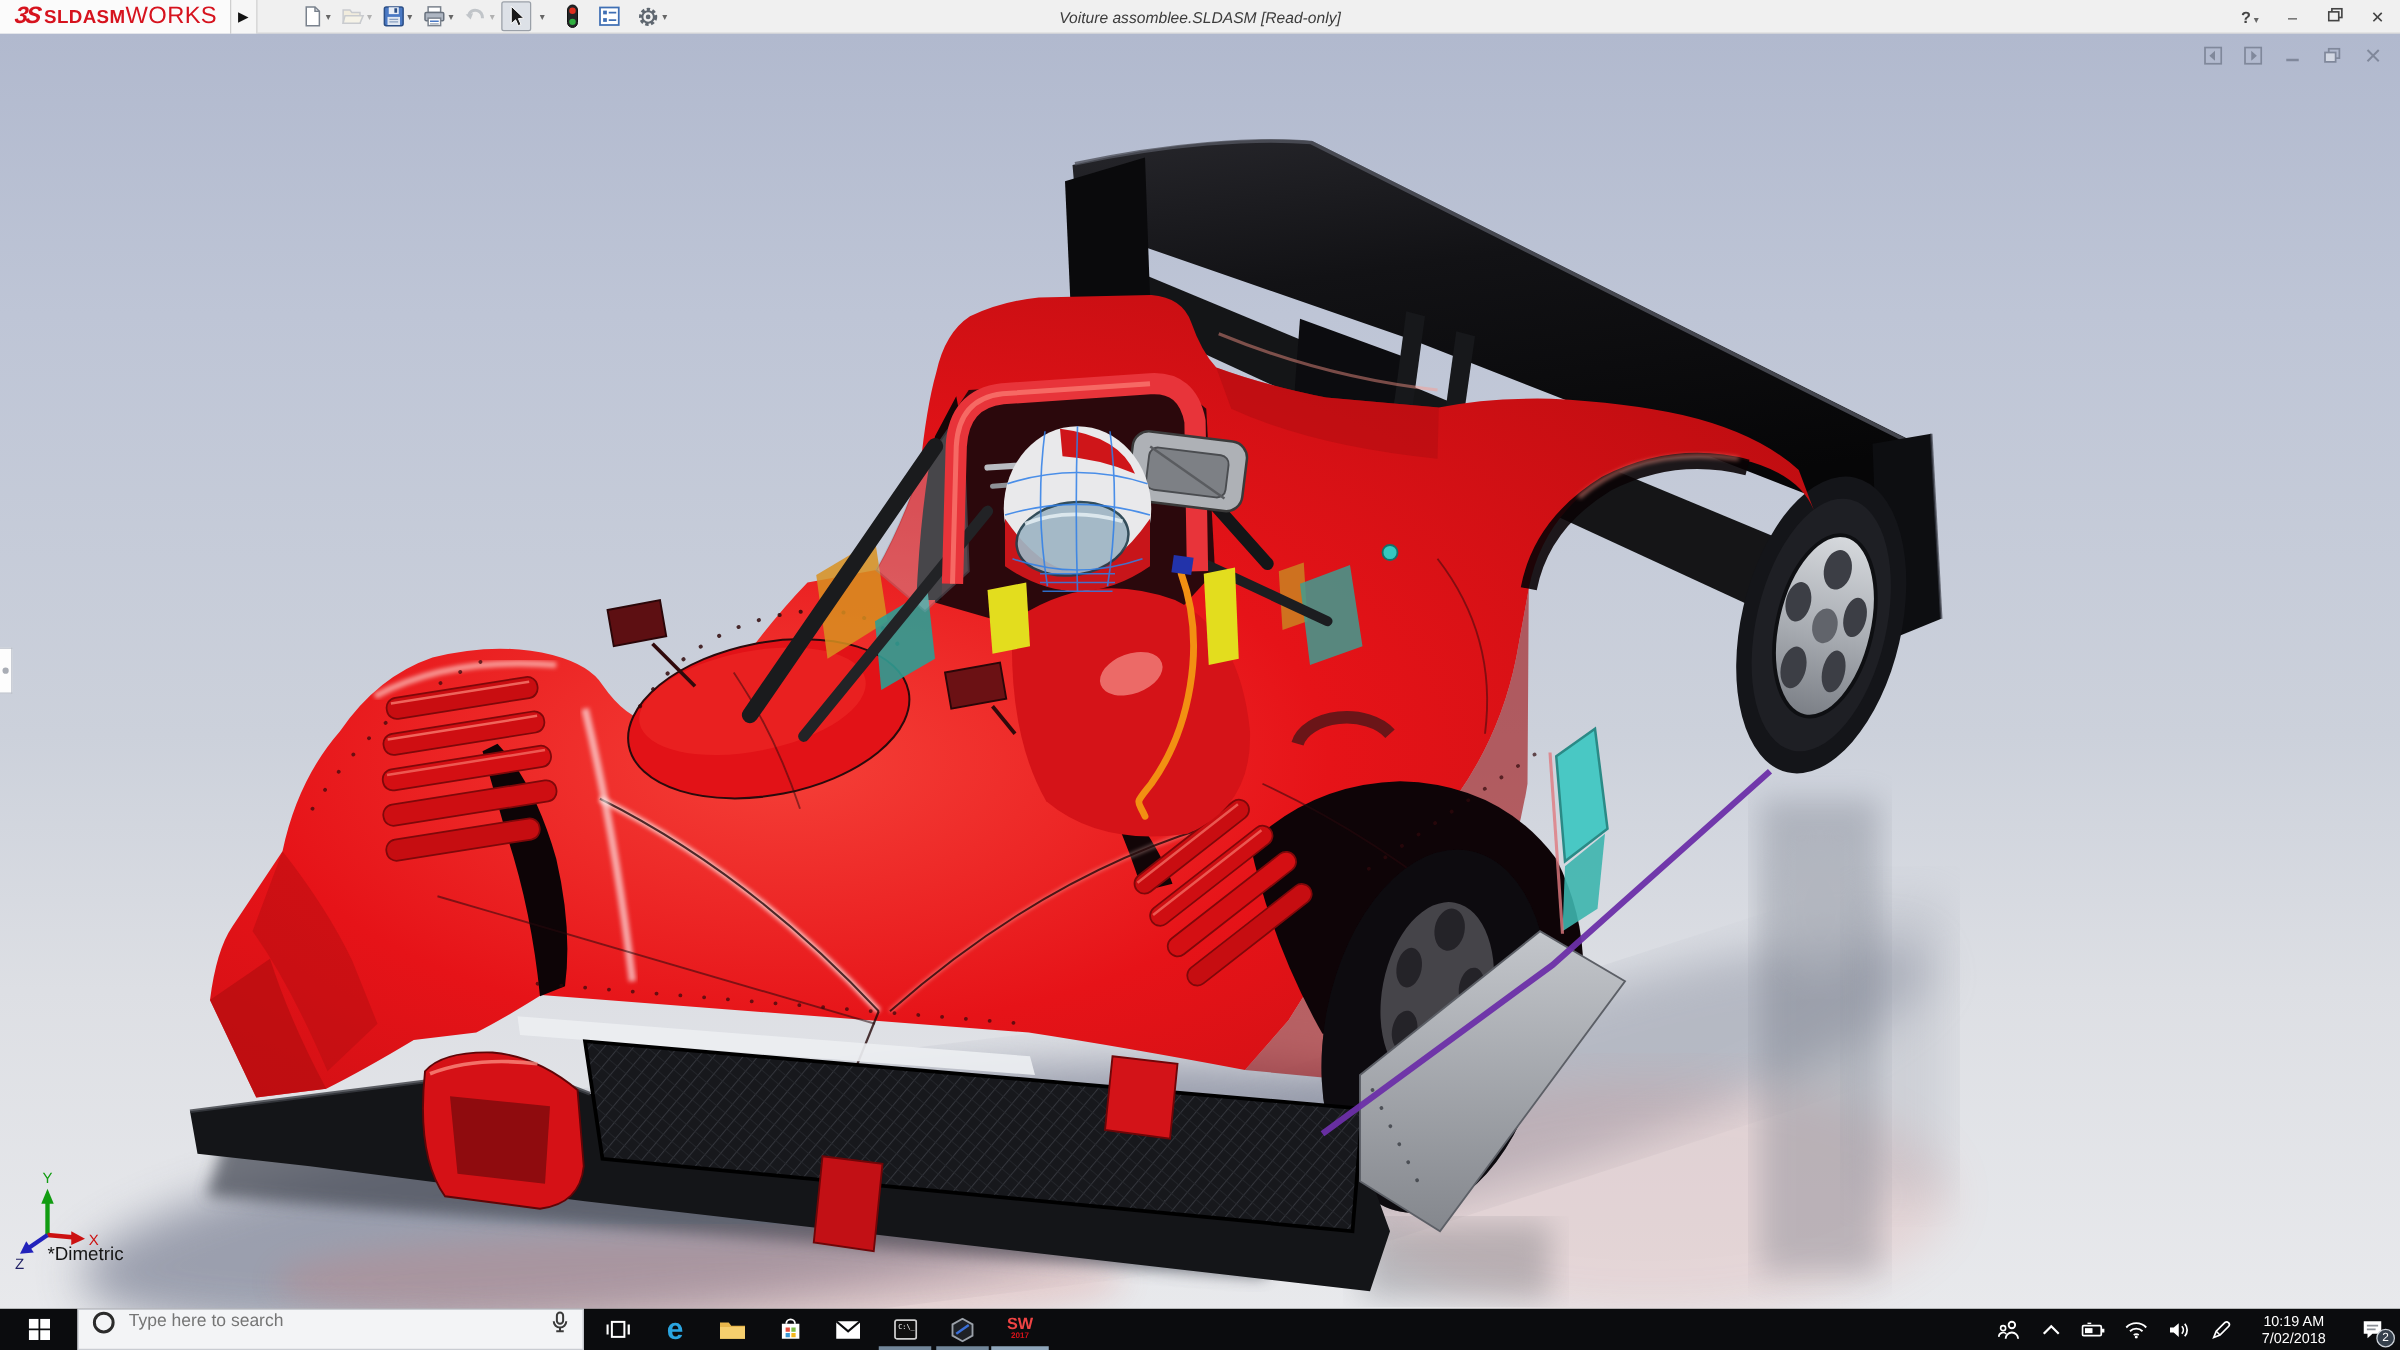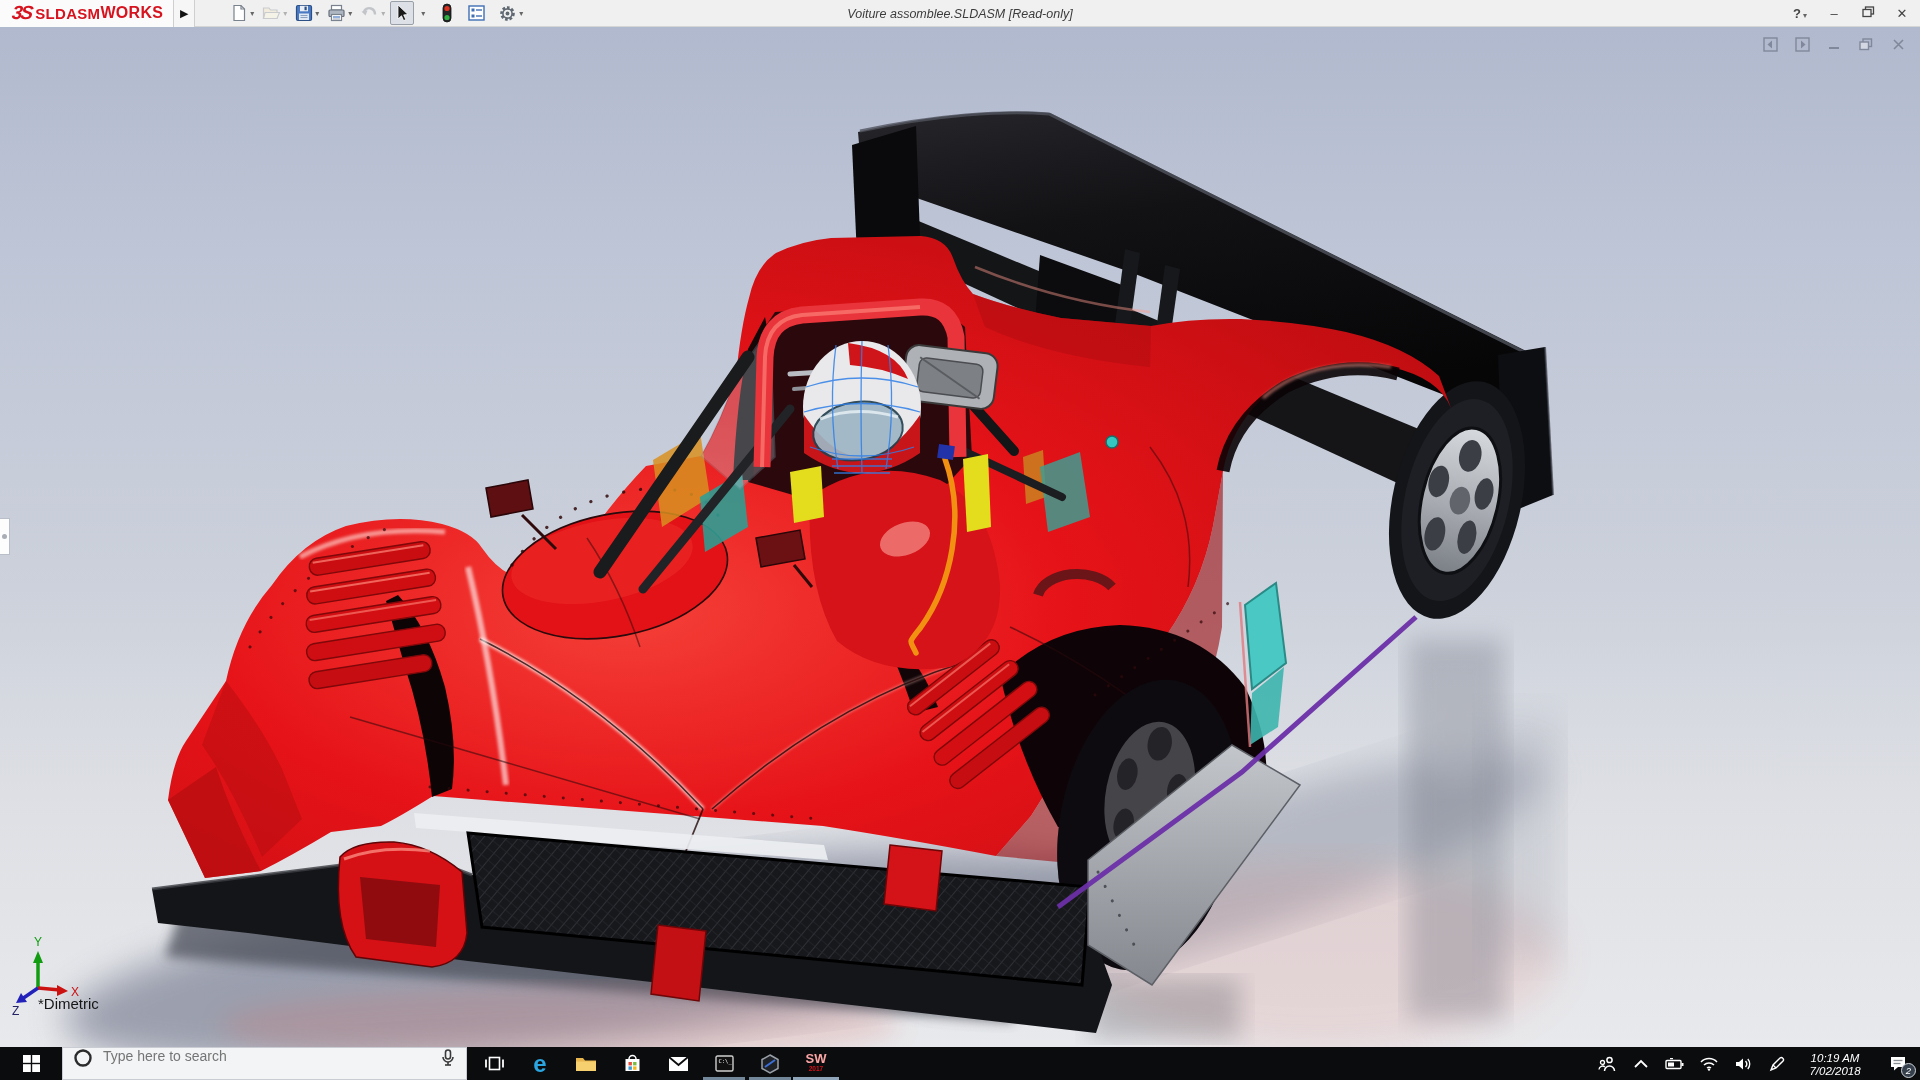--- a/index.html
+++ b/index.html
@@ -9,21 +9,21 @@
   .stage{position:relative;width:1920px;height:1080px;background:#fff;}
 
   
   .titlebar{position:absolute;top:0;left:0;width:1920px;height:27px;
     background:var(--chrome,#f0f0f0);border-bottom:1px solid #d5d5d5;
     display:flex;align-items:center;}
   .logo{display:flex;align-items:center;height:27px;padding:0 10px 0 12px;background:#fbfbfb;}
   .logo-mark{font-size:19px;font-weight:bold;font-style:italic;color:var(--logo-red,#d6131e);
     transform:skewX(-8deg);letter-spacing:-2px;margin-right:4px;}
   .logo-solid{font-size:15px;font-weight:bold;color:var(--logo-red,#d6131e);letter-spacing:.3px;}
-  .logo-works{font-size:16px;font-weight:700;color:var(--logo-red,#d6131e);letter-spacing:.3px;}
+  .logo-works{font-size:19px;font-weight:400;color:var(--logo-red,#d6131e);letter-spacing:.3px;}
   .flyout-btn{width:22px;height:27px;border-left:1px solid #cfcfcf;border-right:1px solid #cfcfcf;
     display:flex;align-items:center;justify-content:center;background:#f6f6f6;cursor:pointer;}
   .flyout-btn span{color:#111;font-size:11px;}
   .tb-icons{display:flex;align-items:center;margin-left:32px;gap:2px;}
   .tb-btn{height:24px;display:flex;align-items:center;padding:0 3px;border-radius:2px;}
   .tb-btn svg{display:block;}
   .tb-caret{font-size:8px;color:#666;margin-left:2px;}
   .tb-btn.disabled{opacity:.45;}
   .tb-sel{background:#dde1e7;border:1px solid #9aa0a8;}
   .title-text{position:absolute;left:0;right:0;text-align:center;top:7px;
@@ -48,30 +48,30 @@
     display:flex;align-items:stretch;color:#fff;}
   .tb-start{width:62px;display:flex;align-items:center;justify-content:center;cursor:pointer;}
   .tb-search{width:405px;background:var(--search-bg,#f3f4f6);display:flex;align-items:flex-start;
     padding:0 10px;gap:10px;border:1px solid #c9ccd2;}
   .tb-search input{border:none;outline:none;background:transparent;flex:1;
     font-size:14px;color:#555;font-family:inherit;}
   .apps{display:flex;align-items:stretch;margin-left:4px;}
   .app{width:46px;display:flex;align-items:center;justify-content:center;position:relative;cursor:pointer;}
   .app .runline{position:absolute;bottom:0;left:2px;right:2px;height:3px;background:var(--taskbar-underline,#72879a);}
   .app .runline.active{background:var(--taskbar-underline-active,#8fa6ba);left:0;right:0;}
-  .tray{margin-left:auto;display:flex;align-items:center;font-style:italic;}
+  .tray{margin-left:auto;display:flex;align-items:center;}
   .tray-ic{width:34px;height:33px;display:flex;align-items:center;justify-content:center;cursor:pointer;}
   .clock{width:82px;text-align:center;font-size:11.5px;line-height:13px;cursor:pointer;padding-top:3px;}
   .notif{width:44px;height:33px;position:relative;display:flex;align-items:center;justify-content:center;cursor:pointer;}
   .badge{position:absolute;right:4px;bottom:2px;width:15px;height:15px;border-radius:50%;
     background:#35404c;border:1px solid #cfd4da;color:#fff;font-size:9.5px;display:flex;
     align-items:center;justify-content:center;}
   .edge-glyph{font-size:24px;font-weight:bold;color:#2aa5e0;line-height:22px;}
   .sw-glyph{text-align:center;line-height:10px;}
-  .sw-glyph b{font-size:13px;color:#fca5a5;letter-spacing:0;}
+  .sw-glyph b{font-size:13px;color:#ef4444;letter-spacing:0;}
   .sw-glyph i{display:block;font-style:normal;font-size:6.5px;color:#d8121a;font-weight:bold;}
 </style>
 </head>
 <body>
 
 <div class="stage">
 
   <div class="titlebar">
     <div class="logo">
       <span class="logo-mark">3S</span>

